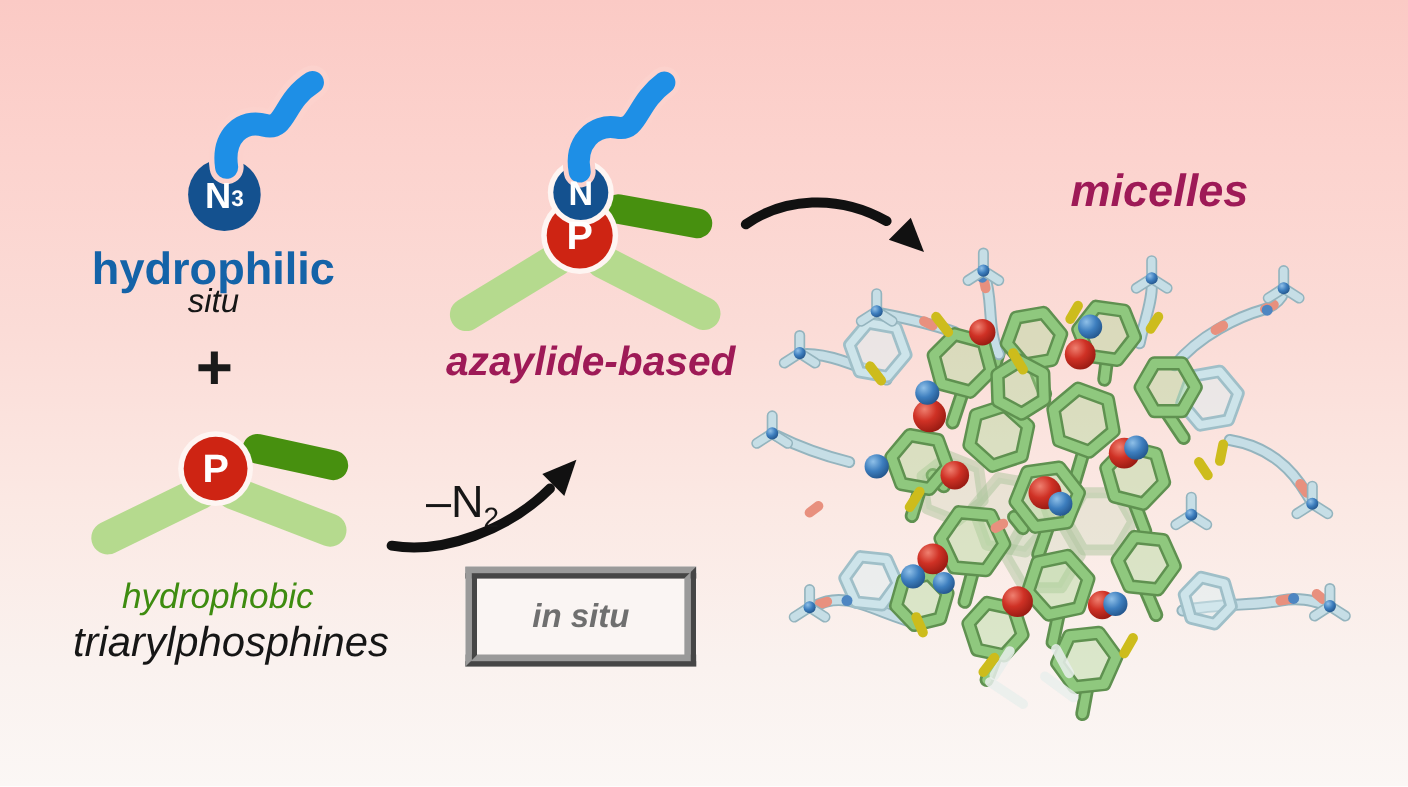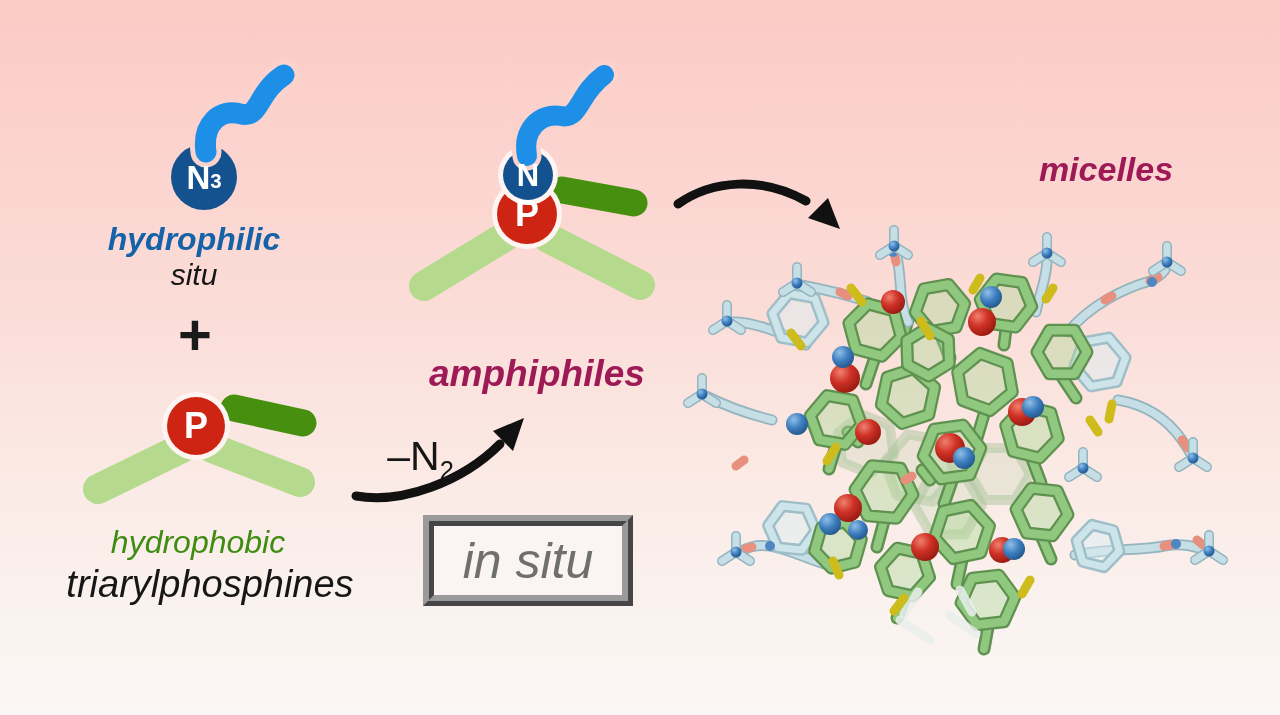--- a/index.html
+++ b/index.html
@@ -6,38 +6,38 @@
   .canvas{
     position:relative;width:1280px;height:715px;overflow:hidden;
     font-family:"Liberation Sans",sans-serif;
     background:linear-gradient(180deg,#fbcac5 0%,#fcd3ce 20%,#fbdcd7 42%,#fbe9e4 65%,#faf2ef 85%,#fbf7f5 100%);
   }
   .art{position:absolute;left:0;top:0;width:1280px;height:715px;}
   .txt{position:absolute;text-align:center;white-space:nowrap;}
   .badge{position:absolute;display:flex;align-items:center;justify-content:center;
          color:#ffffff;font-weight:bold;line-height:1;}
   .badge sub{font-size:0.62em;line-height:1;transform:translateY(4px);}
-  #lbl-hydrophilic{left:49px;top:221px;width:290px;font-size:32px;font-style:italic;font-weight:bold;color:#1463a8;}
+  #lbl-hydrophilic{left:49px;top:221px;width:290px;font-size:41px;font-weight:bold;color:#1463a8;}
   #lbl-azide{left:49px;top:258px;width:290px;font-size:30px;font-style:italic;color:#161616;}
   #plus{left:157px;top:306px;width:76px;font-size:58px;font-weight:bold;color:#1a1a1a;line-height:1;}
   #lbl-hydrophobic{left:48px;top:524px;width:300px;font-size:32px;font-style:italic;font-weight:normal;color:#3e8c10;}
   #lbl-triaryl{left:45px;top:563px;width:330px;font-size:38px;font-style:italic;color:#161616;}
   #badge-n3{left:168px;top:157px;width:72px;height:40px;font-size:33px;}
   #badge-p-left{left:160px;top:406px;width:72px;height:40px;font-size:36px;}
   #badge-n-mid{left:492px;top:156px;width:72px;height:38px;font-size:31px;}
   #badge-p-mid{left:491px;top:194px;width:72px;height:40px;font-size:36px;}
   #lbl-azaylide1{left:371px;top:308px;width:332px;font-size:37px;font-style:italic;font-weight:bold;color:#9e1a57;}
   #lbl-azaylide2{left:371px;top:353px;width:332px;font-size:37px;font-style:italic;font-weight:bold;color:#9e1a57;}
   #lbl-n2{left:373px;top:433px;width:95px;font-size:41px;color:#161616;}
   #lbl-n2 sub{font-size:0.62em;}
   #in-situ-box{position:absolute;left:423px;top:515px;width:210px;height:91px;box-sizing:border-box;
                border:11px ridge #9a9a9a;background:#faf5f3;
                display:flex;align-items:center;justify-content:center;}
-  #in-situ-box span{font-size:50px;font-style:italic;font-weight:normal;color:#6f6f6f;}
-  #lbl-micelles{left:976px;top:150px;width:260px;font-size:34px;font-style:italic;font-weight:bold;color:#9e1a57;}
+  #in-situ-box span{font-size:30px;font-style:italic;font-weight:bold;color:#6f6f6f;}
+  #lbl-micelles{left:924px;top:150px;width:260px;font-size:41px;font-style:italic;font-weight:bold;color:#9e1a57;}
 </style>
 </head>
 <body>
 
 <div class="canvas">
 
   <svg class="art" viewBox="0 0 1280 715">
     <defs>
       <radialGradient id="gRed" cx="35%" cy="30%" r="80%">
         <stop offset="0%" stop-color="#ef8070"></stop>
@@ -309,21 +309,21 @@
   <div class="txt" id="lbl-azide">situ</div>
 
   <div class="txt" id="plus">+</div>
 
   <div class="badge" id="badge-p-left">P</div>
   <div class="txt" id="lbl-hydrophobic">hydrophobic</div>
   <div class="txt" id="lbl-triaryl">triarylphosphines</div>
 
   <div class="badge" id="badge-n-mid">N</div>
   <div class="badge" id="badge-p-mid">P</div>
-  <div class="txt" id="lbl-azaylide2">amphiphiles</div>
+  <div class="txt" id="lbl-azaylide1">azaylide-based</div>
 
   <div class="txt" id="lbl-n2"><span>–N</span><sub>2</sub></div>
   <div id="in-situ-box">
       <span>in situ</span>
     </div>
 
   <div class="txt" id="lbl-micelles">micelles</div>
 </div>
 
 </body></html>

